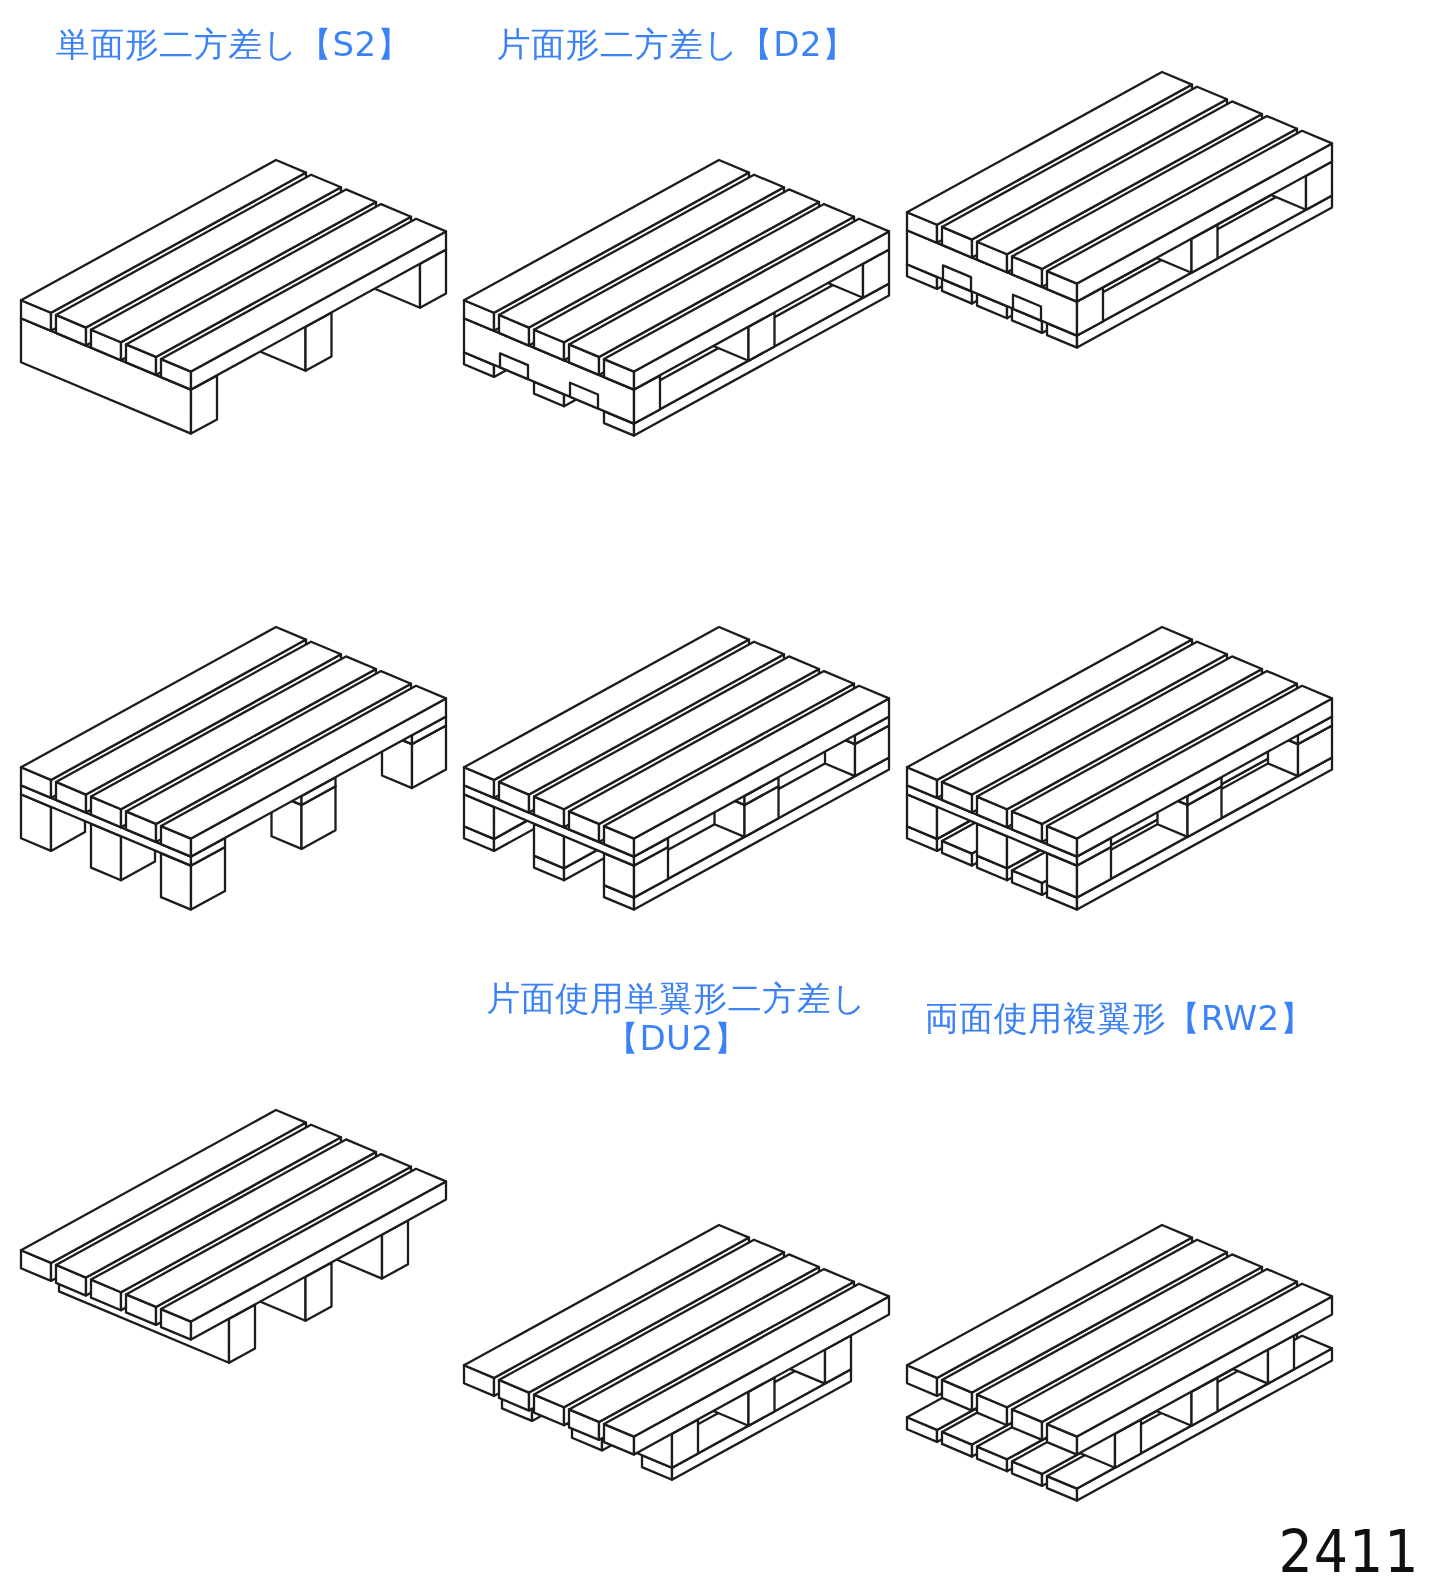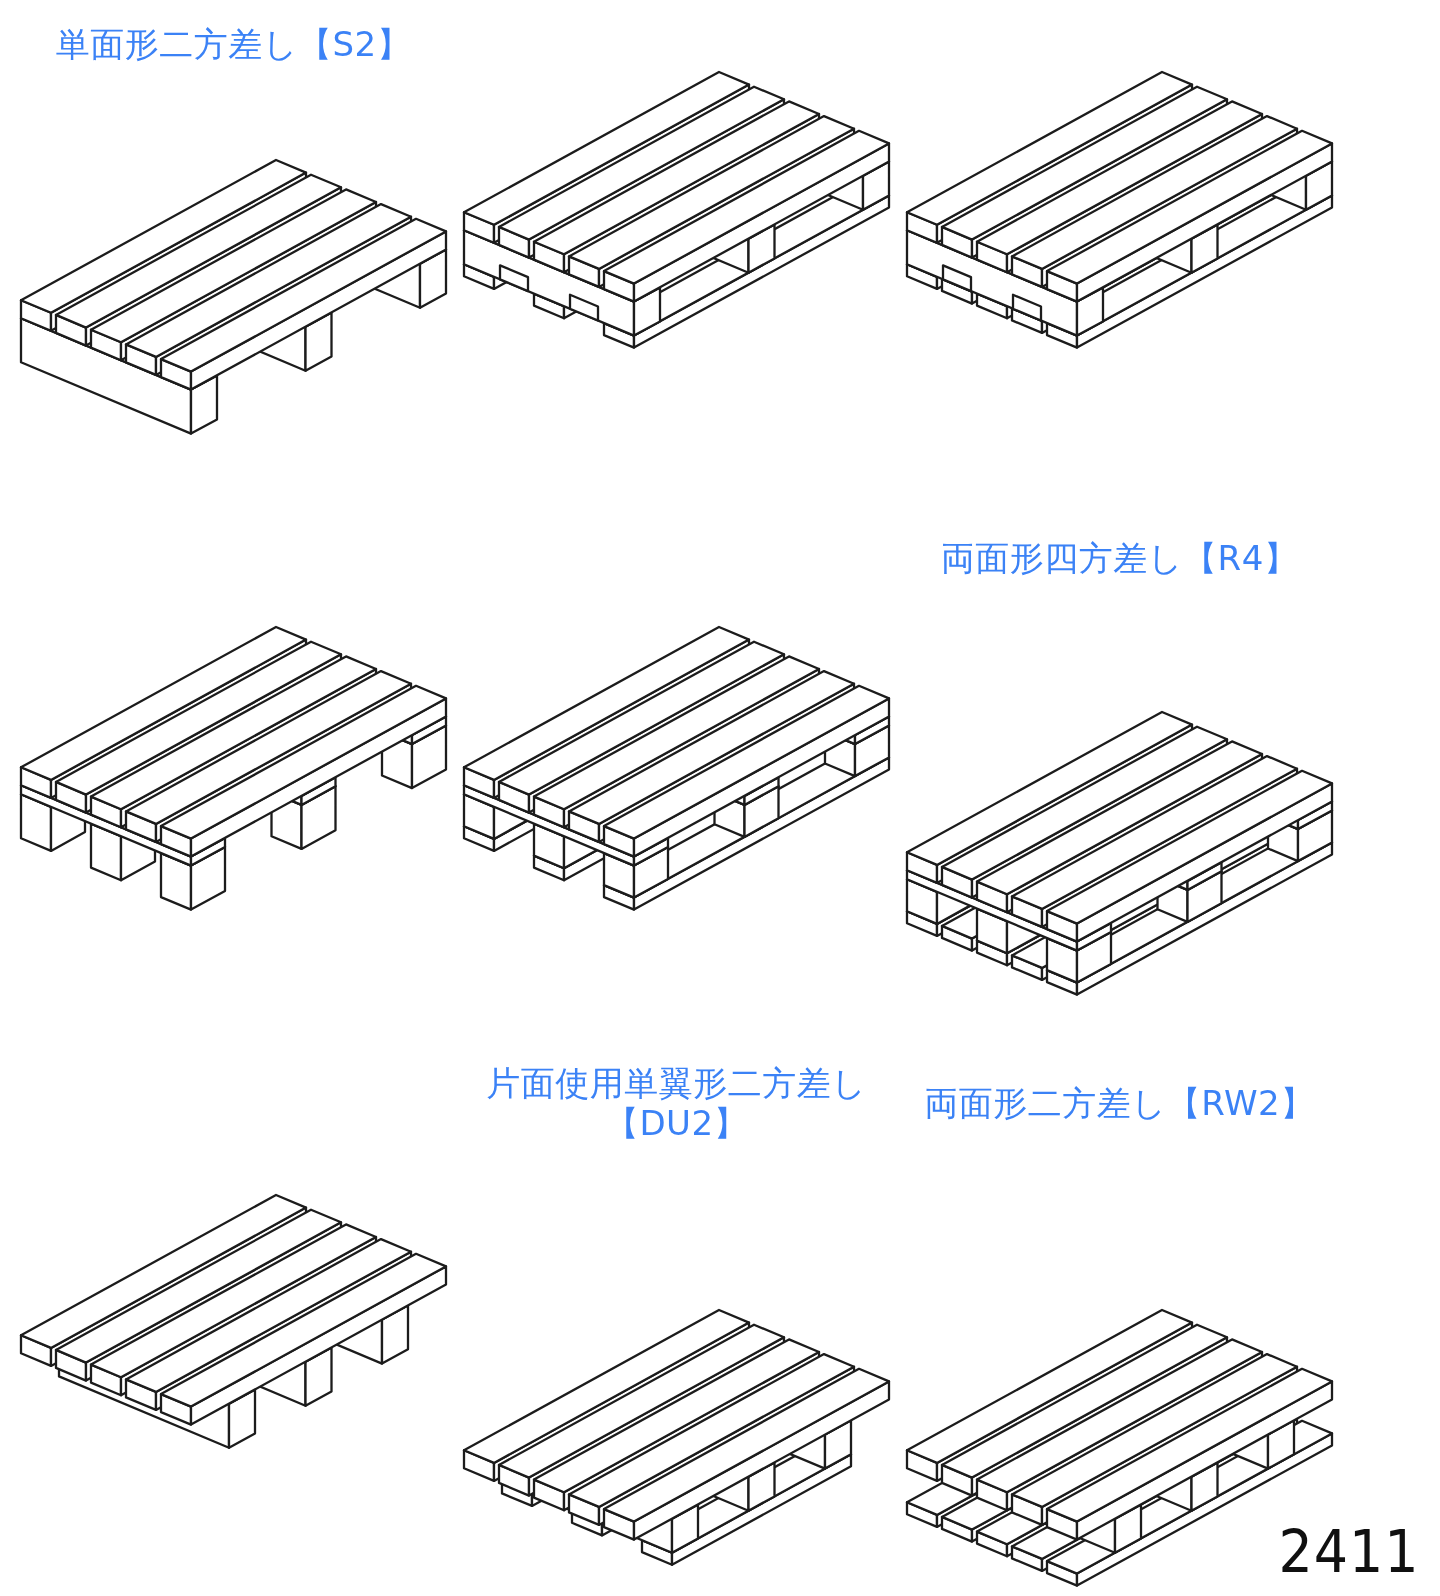--- a/index.html
+++ b/index.html
@@ -59,20 +59,23 @@
         <path d="M114.0 274.4L144.0 286.9L144.0 268.9L114.0 256.4Z" fill="#ffffff" stroke="#1c1c1c" stroke-width="2.3" stroke-linejoin="round"></path>
         <path d="M144.0 286.9L399.0 146.7L399.0 128.7L144.0 268.9Z" fill="#ffffff" stroke="#1c1c1c" stroke-width="2.3" stroke-linejoin="round"></path>
         <path d="M114.0 256.4L369.0 116.1L399.0 128.7L144.0 268.9Z" fill="#ffffff" stroke="#1c1c1c" stroke-width="2.3" stroke-linejoin="round"></path>
         <path d="M149.0 289.1L179.0 301.6L179.0 283.6L149.0 271.1Z" fill="#ffffff" stroke="#1c1c1c" stroke-width="2.3" stroke-linejoin="round"></path>
         <path d="M179.0 301.6L434.0 161.4L434.0 143.4L179.0 283.6Z" fill="#ffffff" stroke="#1c1c1c" stroke-width="2.3" stroke-linejoin="round"></path>
         <path d="M149.0 271.1L404.0 130.8L434.0 143.4L179.0 283.6Z" fill="#ffffff" stroke="#1c1c1c" stroke-width="2.3" stroke-linejoin="round"></path>
       </svg>
   </div>
 
   <div class="cell row1">
+    <div class="label">
+      <span>片面形二方差し【D2】</span>
+    </div>
     <svg class="pallet" width="443" height="427" viewBox="0 0 443 427">
         <path d="M9.0 276.3L39.0 288.9L39.0 276.9L9.0 264.3Z" fill="#ffffff" stroke="#1c1c1c" stroke-width="2.3" stroke-linejoin="round"></path>
         <path d="M39.0 288.9L294.0 148.6L294.0 136.6L39.0 276.9Z" fill="#ffffff" stroke="#1c1c1c" stroke-width="2.3" stroke-linejoin="round"></path>
         <path d="M9.0 264.3L264.0 124.0L294.0 136.6L39.0 276.9Z" fill="#ffffff" stroke="#1c1c1c" stroke-width="2.3" stroke-linejoin="round"></path>
         <path d="M79.0 305.6L109.0 318.3L109.0 306.3L79.0 293.6Z" fill="#ffffff" stroke="#1c1c1c" stroke-width="2.3" stroke-linejoin="round"></path>
         <path d="M109.0 318.3L364.0 178.0L364.0 166.0L109.0 306.3Z" fill="#ffffff" stroke="#1c1c1c" stroke-width="2.3" stroke-linejoin="round"></path>
         <path d="M79.0 293.6L334.0 153.4L364.0 166.0L109.0 306.3Z" fill="#ffffff" stroke="#1c1c1c" stroke-width="2.3" stroke-linejoin="round"></path>
         <path d="M149.0 335.1L179.0 347.6L179.0 335.6L149.0 323.1Z" fill="#ffffff" stroke="#1c1c1c" stroke-width="2.3" stroke-linejoin="round"></path>
         <path d="M179.0 347.6L434.0 207.4L434.0 195.4L179.0 335.6Z" fill="#ffffff" stroke="#1c1c1c" stroke-width="2.3" stroke-linejoin="round"></path>
         <path d="M149.0 323.1L404.0 182.8L434.0 195.4L179.0 335.6Z" fill="#ffffff" stroke="#1c1c1c" stroke-width="2.3" stroke-linejoin="round"></path>
@@ -266,23 +269,20 @@
         <path d="M114.0 314.4L144.0 326.9L144.0 308.9L114.0 296.4Z" fill="#ffffff" stroke="#1c1c1c" stroke-width="2.3" stroke-linejoin="round"></path>
         <path d="M144.0 326.9L399.0 186.7L399.0 168.7L144.0 308.9Z" fill="#ffffff" stroke="#1c1c1c" stroke-width="2.3" stroke-linejoin="round"></path>
         <path d="M114.0 296.4L369.0 156.1L399.0 168.7L144.0 308.9Z" fill="#ffffff" stroke="#1c1c1c" stroke-width="2.3" stroke-linejoin="round"></path>
         <path d="M149.0 329.1L179.0 341.6L179.0 323.6L149.0 311.1Z" fill="#ffffff" stroke="#1c1c1c" stroke-width="2.3" stroke-linejoin="round"></path>
         <path d="M179.0 341.6L434.0 201.4L434.0 183.4L179.0 323.6Z" fill="#ffffff" stroke="#1c1c1c" stroke-width="2.3" stroke-linejoin="round"></path>
         <path d="M149.0 311.1L404.0 170.8L434.0 183.4L179.0 323.6Z" fill="#ffffff" stroke="#1c1c1c" stroke-width="2.3" stroke-linejoin="round"></path>
       </svg>
   </div>
 
   <div class="cell row2">
-    <div class="label">
-      <span>両面形四方差し【R4】</span>
-    </div>
     <svg class="pallet" width="443" height="445" viewBox="0 0 443 445">
         <path d="M9.0 323.3L39.0 335.9L39.0 323.9L9.0 311.3Z" fill="#ffffff" stroke="#1c1c1c" stroke-width="2.3" stroke-linejoin="round"></path>
         <path d="M39.0 335.9L294.0 195.6L294.0 183.6L39.0 323.9Z" fill="#ffffff" stroke="#1c1c1c" stroke-width="2.3" stroke-linejoin="round"></path>
         <path d="M9.0 311.3L264.0 171.0L294.0 183.6L39.0 323.9Z" fill="#ffffff" stroke="#1c1c1c" stroke-width="2.3" stroke-linejoin="round"></path>
         <path d="M44.0 337.9L74.0 350.6L74.0 338.6L44.0 325.9Z" fill="#ffffff" stroke="#1c1c1c" stroke-width="2.3" stroke-linejoin="round"></path>
         <path d="M74.0 350.6L329.0 210.3L329.0 198.3L74.0 338.6Z" fill="#ffffff" stroke="#1c1c1c" stroke-width="2.3" stroke-linejoin="round"></path>
         <path d="M44.0 325.9L299.0 185.7L329.0 198.3L74.0 338.6Z" fill="#ffffff" stroke="#1c1c1c" stroke-width="2.3" stroke-linejoin="round"></path>
         <path d="M79.0 352.6L109.0 365.3L109.0 353.3L79.0 340.6Z" fill="#ffffff" stroke="#1c1c1c" stroke-width="2.3" stroke-linejoin="round"></path>
         <path d="M109.0 365.3L364.0 225.0L364.0 213.0L109.0 353.3Z" fill="#ffffff" stroke="#1c1c1c" stroke-width="2.3" stroke-linejoin="round"></path>
         <path d="M79.0 340.6L334.0 200.4L364.0 213.0L109.0 353.3Z" fill="#ffffff" stroke="#1c1c1c" stroke-width="2.3" stroke-linejoin="round"></path>
@@ -414,21 +414,21 @@
         <path d="M144.0 364.9L399.0 224.7L399.0 206.7L144.0 346.9Z" fill="#ffffff" stroke="#1c1c1c" stroke-width="2.3" stroke-linejoin="round"></path>
         <path d="M114.0 334.4L369.0 194.1L399.0 206.7L144.0 346.9Z" fill="#ffffff" stroke="#1c1c1c" stroke-width="2.3" stroke-linejoin="round"></path>
         <path d="M149.0 367.1L179.0 379.6L179.0 361.6L149.0 349.1Z" fill="#ffffff" stroke="#1c1c1c" stroke-width="2.3" stroke-linejoin="round"></path>
         <path d="M179.0 379.6L434.0 239.4L434.0 221.4L179.0 361.6Z" fill="#ffffff" stroke="#1c1c1c" stroke-width="2.3" stroke-linejoin="round"></path>
         <path d="M149.0 349.1L404.0 208.8L434.0 221.4L179.0 361.6Z" fill="#ffffff" stroke="#1c1c1c" stroke-width="2.3" stroke-linejoin="round"></path>
       </svg>
   </div>
 
   <div class="cell row3">
     <div class="label">
-      <span>両面形二方差し【RW2】</span>
+      <span>両面使用複翼形【RW2】</span>
     </div>
     <svg class="pallet" width="443" height="436" viewBox="0 0 443 436">
         <path d="M9.0 354.3L39.0 366.9L39.0 354.9L9.0 342.3Z" fill="#ffffff" stroke="#1c1c1c" stroke-width="2.3" stroke-linejoin="round"></path>
         <path d="M39.0 366.9L294.0 226.6L294.0 214.6L39.0 354.9Z" fill="#ffffff" stroke="#1c1c1c" stroke-width="2.3" stroke-linejoin="round"></path>
         <path d="M9.0 342.3L264.0 202.0L294.0 214.6L39.0 354.9Z" fill="#ffffff" stroke="#1c1c1c" stroke-width="2.3" stroke-linejoin="round"></path>
         <path d="M44.0 368.9L74.0 381.6L74.0 369.6L44.0 356.9Z" fill="#ffffff" stroke="#1c1c1c" stroke-width="2.3" stroke-linejoin="round"></path>
         <path d="M74.0 381.6L329.0 241.3L329.0 229.3L74.0 369.6Z" fill="#ffffff" stroke="#1c1c1c" stroke-width="2.3" stroke-linejoin="round"></path>
         <path d="M44.0 356.9L299.0 216.7L329.0 229.3L74.0 369.6Z" fill="#ffffff" stroke="#1c1c1c" stroke-width="2.3" stroke-linejoin="round"></path>
         <path d="M79.0 383.6L109.0 396.3L109.0 384.3L79.0 371.6Z" fill="#ffffff" stroke="#1c1c1c" stroke-width="2.3" stroke-linejoin="round"></path>
         <path d="M109.0 396.3L364.0 256.0L364.0 244.0L109.0 384.3Z" fill="#ffffff" stroke="#1c1c1c" stroke-width="2.3" stroke-linejoin="round"></path>

